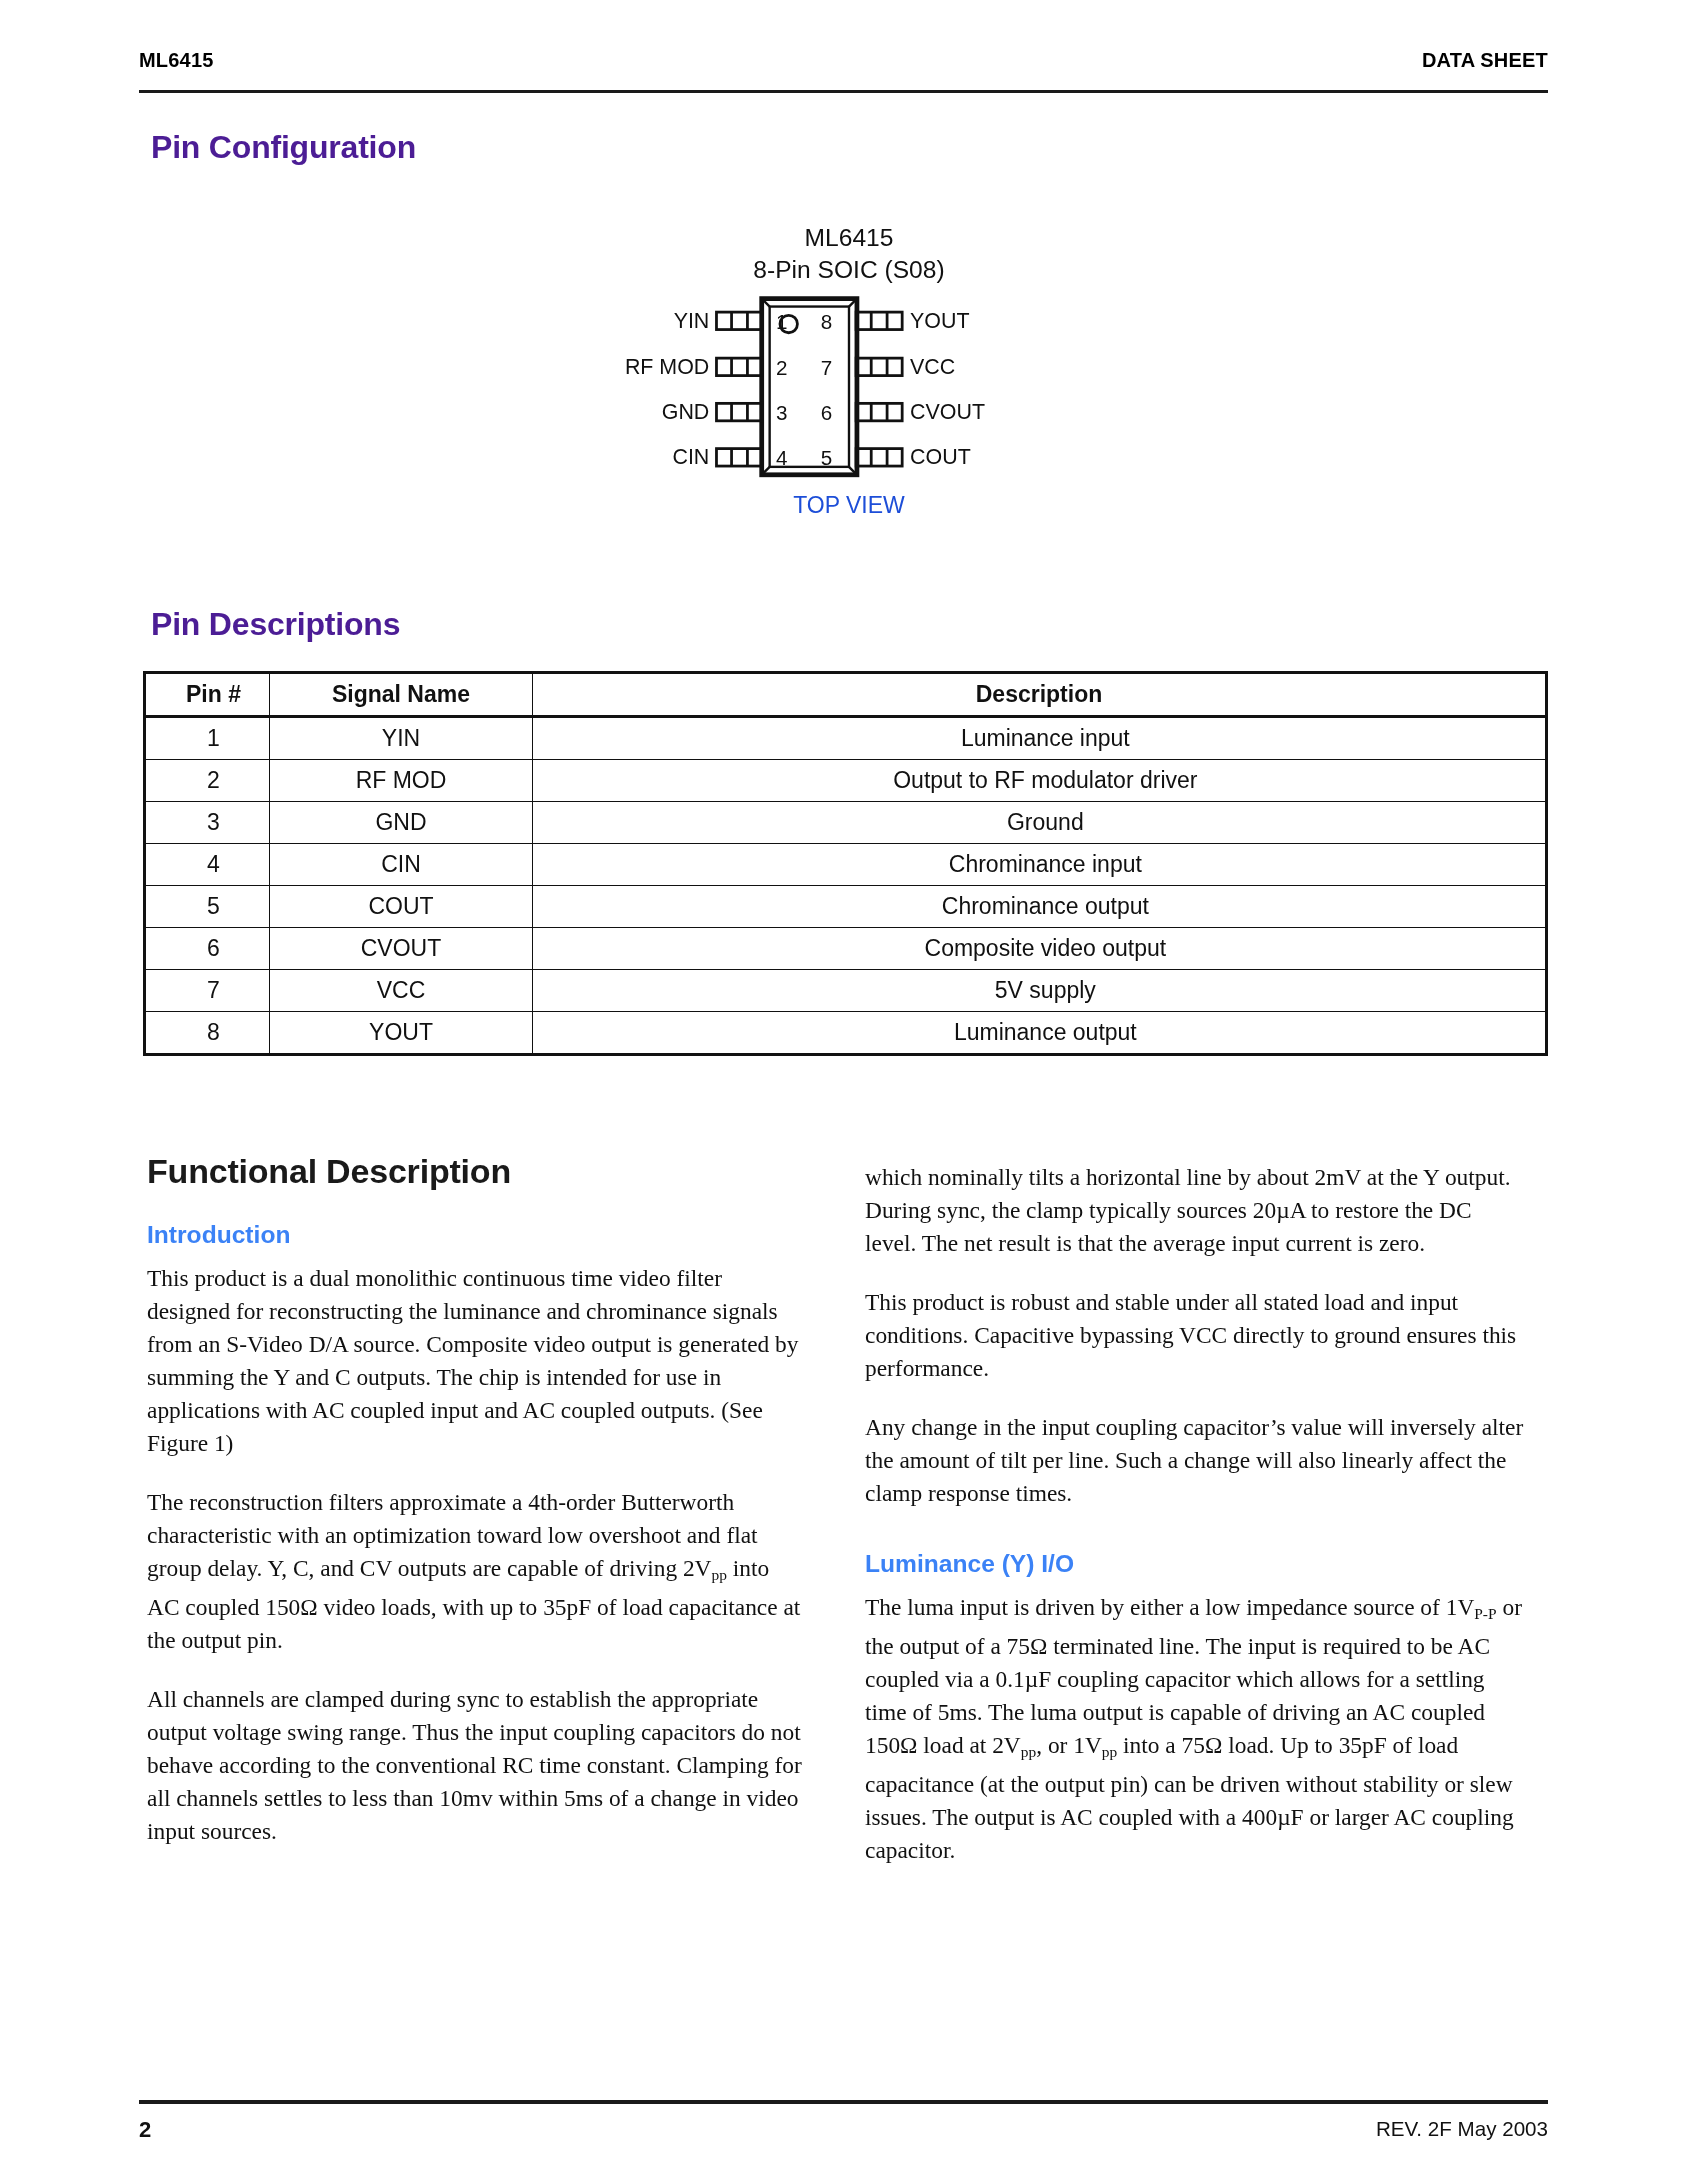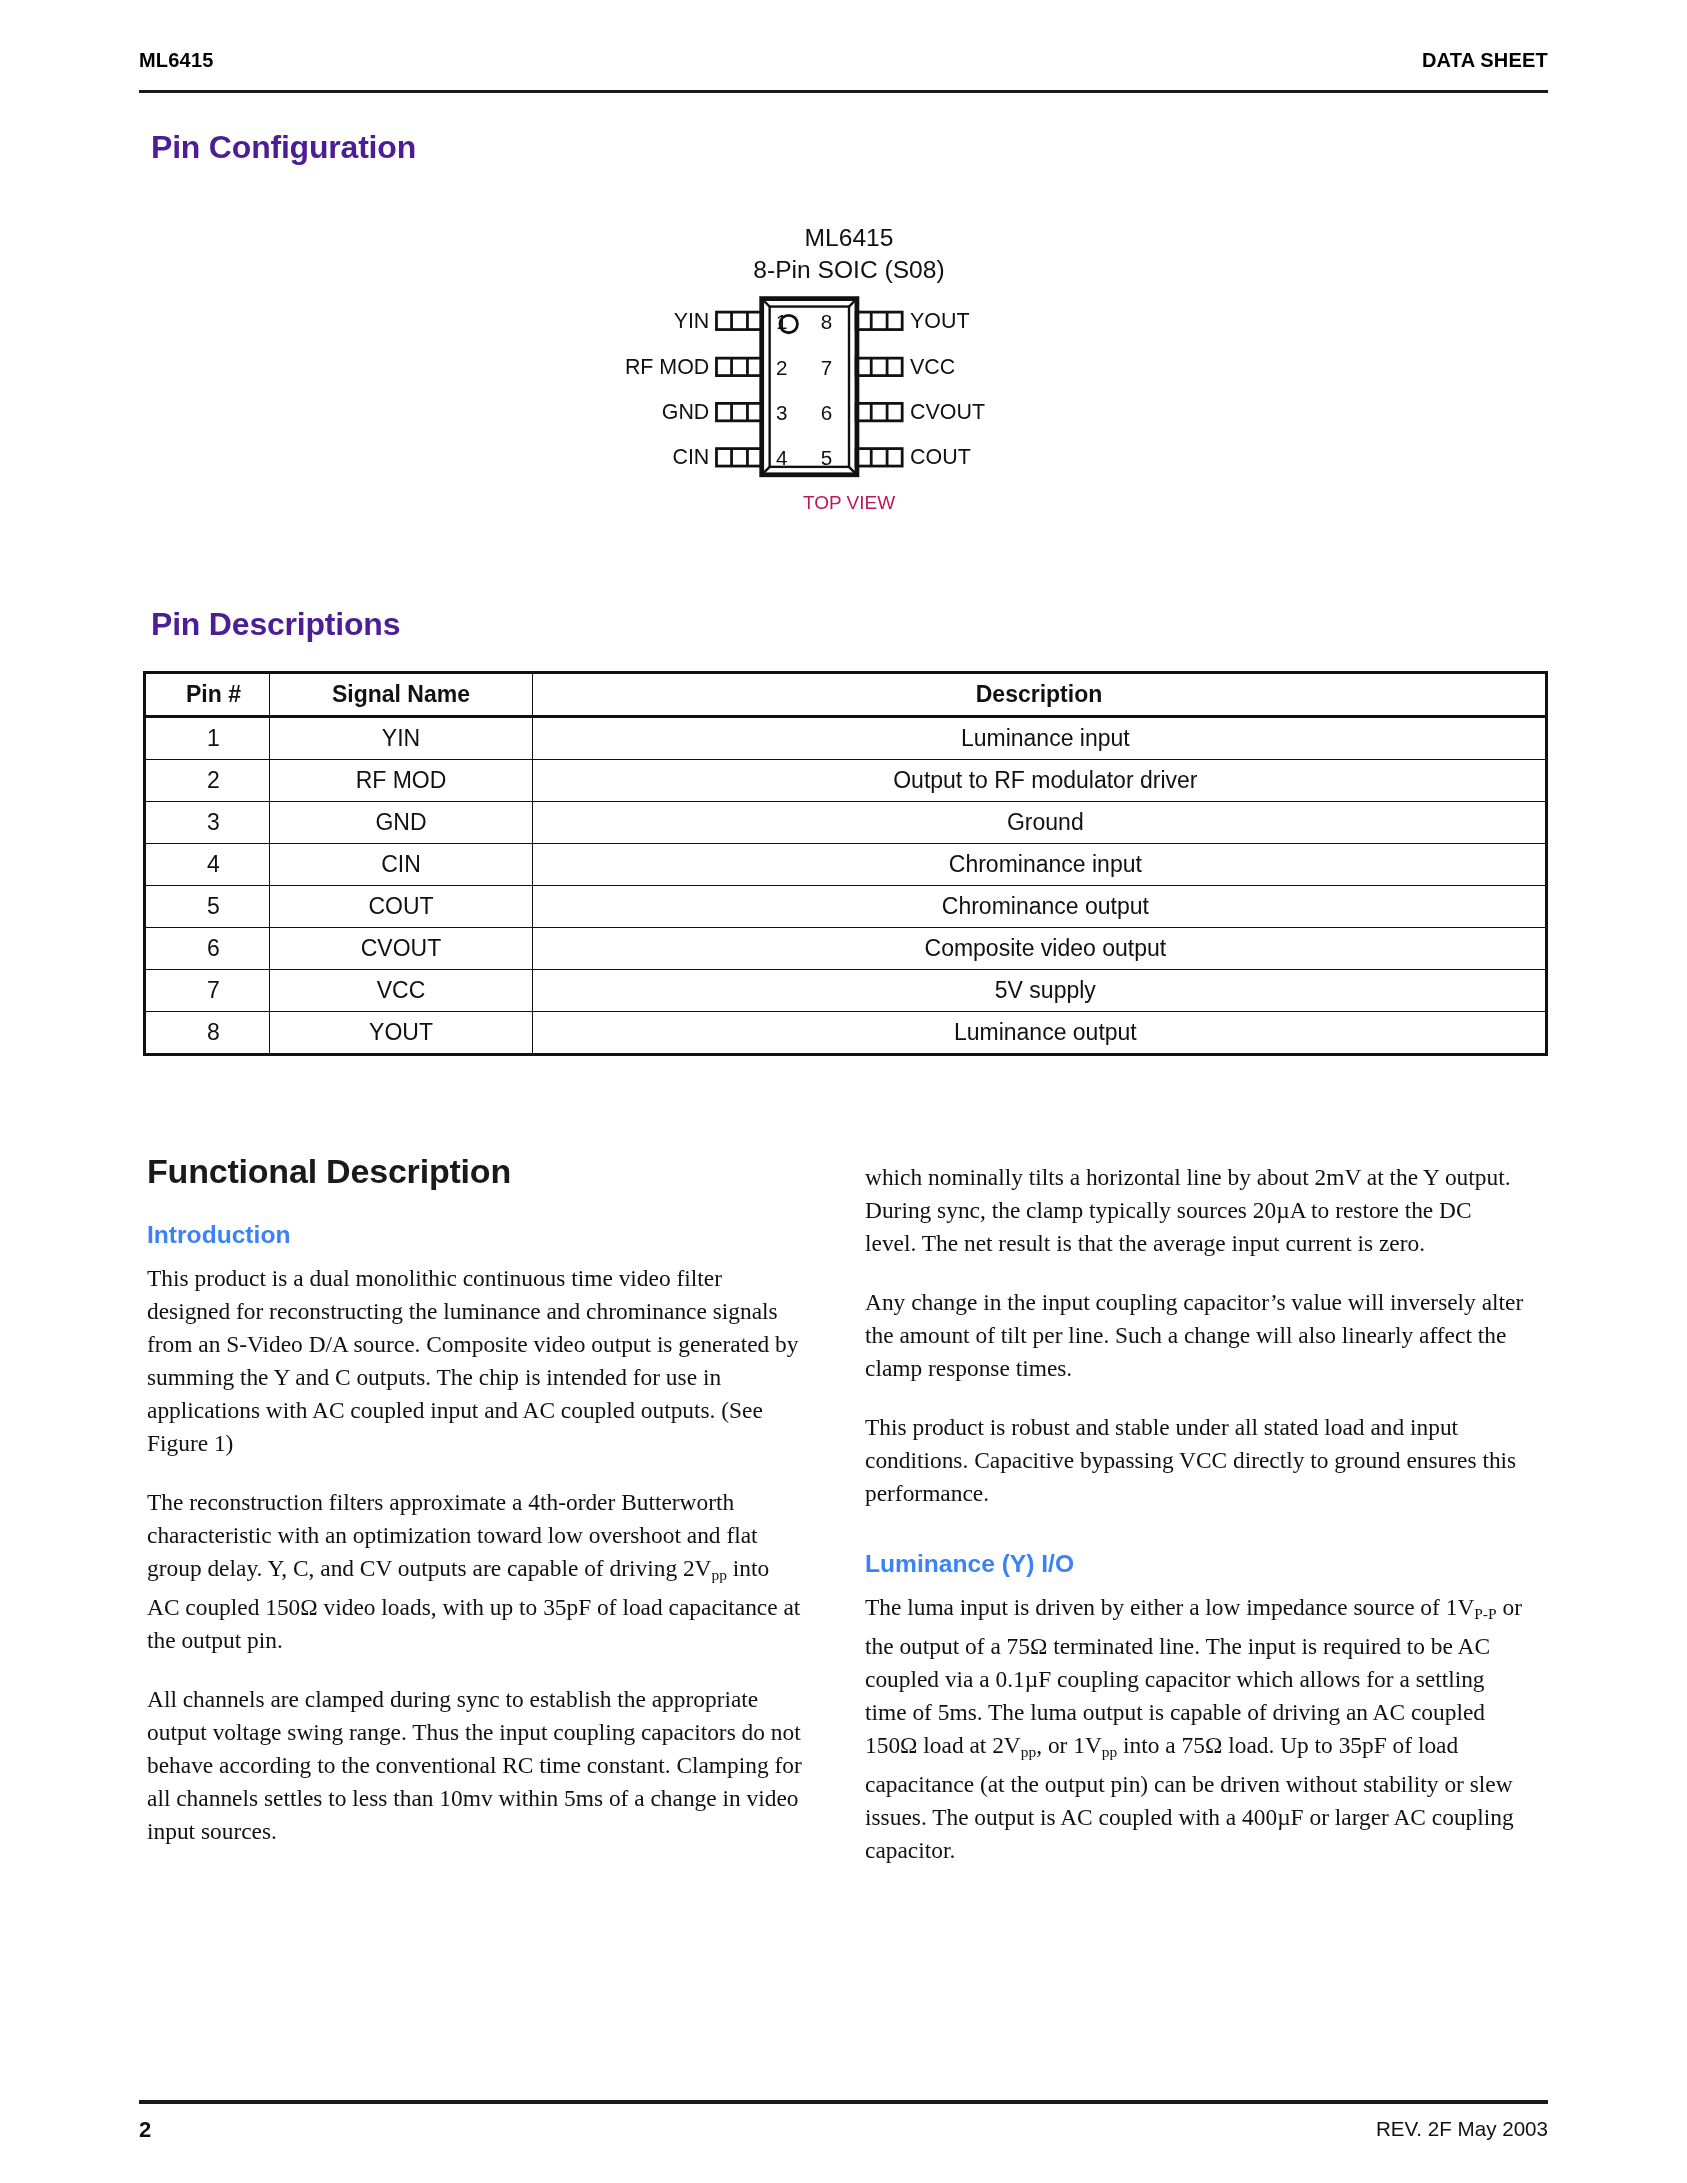--- a/index.html
+++ b/index.html
@@ -75,22 +75,22 @@
     font-size: 24.6px;
     line-height: 32px;
     color: #111;
   }
   .diag-footer {
     position: absolute;
     left: 0; top: 270px;
     width: 492px;
     text-align: center;
     font-family: "Liberation Sans", sans-serif;
-    font-size: 19px;
-    color: #be185d;
+    font-size: 23px;
+    color: #1d4ed8;
   }
   .ic-svg { position: absolute; left: 0; top: 70px; }
 
   
   table.pin-table {
     position: absolute;
     left: 143px;
     top: 671px;
     width: 1405px;
     border-collapse: collapse;
@@ -343,22 +343,22 @@
   <div class="col" id="col-left">
     <div class="h2">Functional Description</div>
     <div class="h3">Introduction</div>
     <p class="para">This product is a dual monolithic continuous time video filter designed for reconstructing the luminance and chrominance signals from an S-Video D/A source. Composite video output is generated by summing the Y and C outputs. The chip is intended for use in applications with AC coupled input and AC coupled outputs. (See Figure 1)</p>
     <p class="para" id="left-p2">The reconstruction filters approximate a 4th-order Butterworth characteristic with an optimization toward low overshoot and flat group delay. Y, C, and CV outputs are capable of driving 2V<sub>pp</sub> into AC coupled 150Ω video loads, with up to 35pF of load capacitance at the output pin.</p>
     <p class="para">All channels are clamped during sync to establish the appropriate output voltage swing range. Thus the input coupling capacitors do not behave according to the conventional RC time constant. Clamping for all channels settles to less than 10mv within 5ms of a change in video input sources.</p>
   </div>
 
   <div class="col" id="col-right">
     <p class="para">which nominally tilts a horizontal line by about 2mV at the Y output. During sync, the clamp typically sources 20µA to restore the DC level. The net result is that the average input current is zero.</p>
+    <p class="para">This product is robust and stable under all stated load and input conditions. Capacitive bypassing VCC directly to ground ensures this performance.</p>
     <p class="para">Any change in the input coupling capacitor’s value will inversely alter the amount of tilt per line. Such a change will also linearly affect the clamp response times.</p>
-    <p class="para">This product is robust and stable under all stated load and input conditions. Capacitive bypassing VCC directly to ground ensures this performance.</p>
     <div class="h3 spaced">Luminance (Y) I/O</div>
     <p class="para" id="right-lum">The luma input is driven by either a low impedance source of 1V<sub>P-P</sub> or the output of a 75Ω terminated line. The input is required to be AC coupled via a 0.1µF coupling capacitor which allows for a settling time of 5ms. The luma output is capable of driving an AC coupled 150Ω load at 2V<sub>pp</sub>, or 1V<sub>pp</sub> into a 75Ω load. Up to 35pF of load capacitance (at the output pin) can be driven without stability or slew issues. The output is AC coupled with a 400µF or larger AC coupling capacitor.</p>
   </div>
 
   <div class="footer-rule"></div>
   <div class="footer">
     <span class="pg">2</span>
     <span>REV. 2F May 2003</span>
   </div>
 

